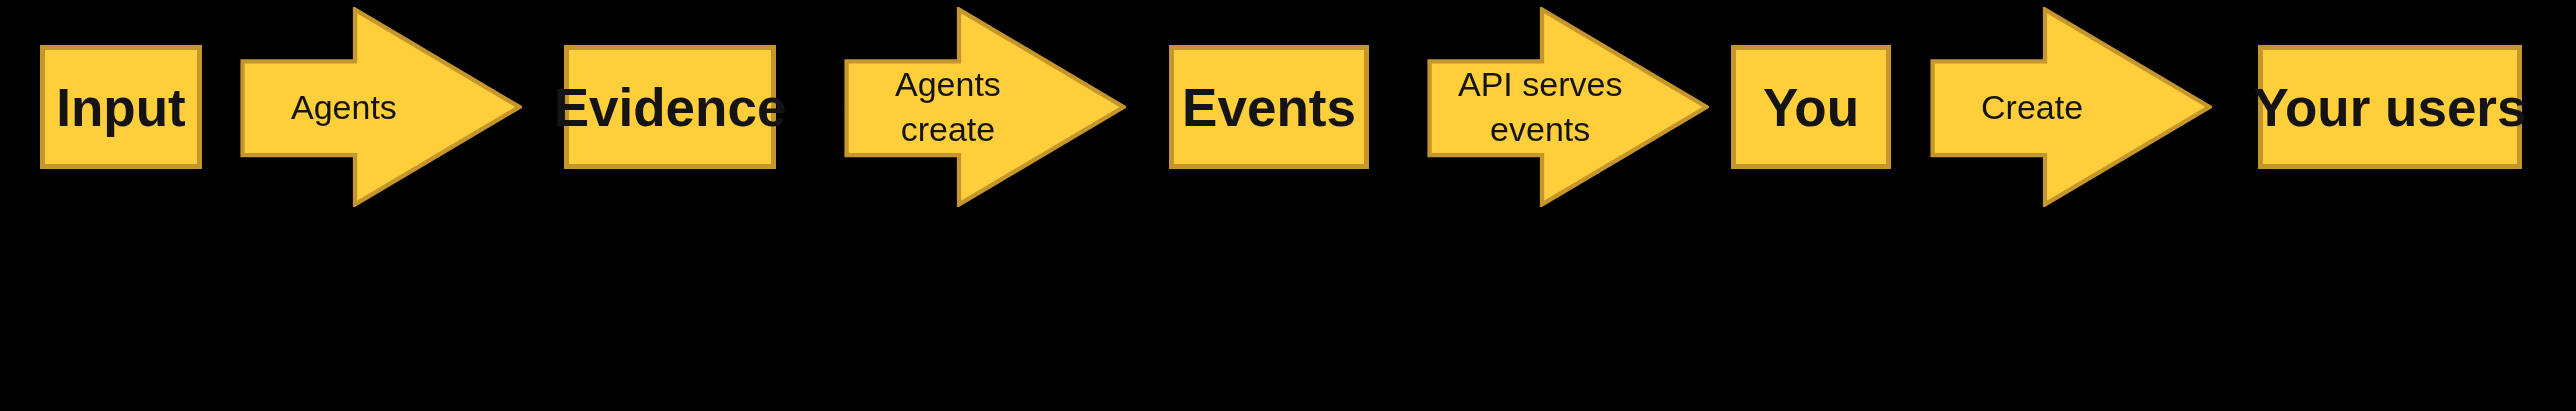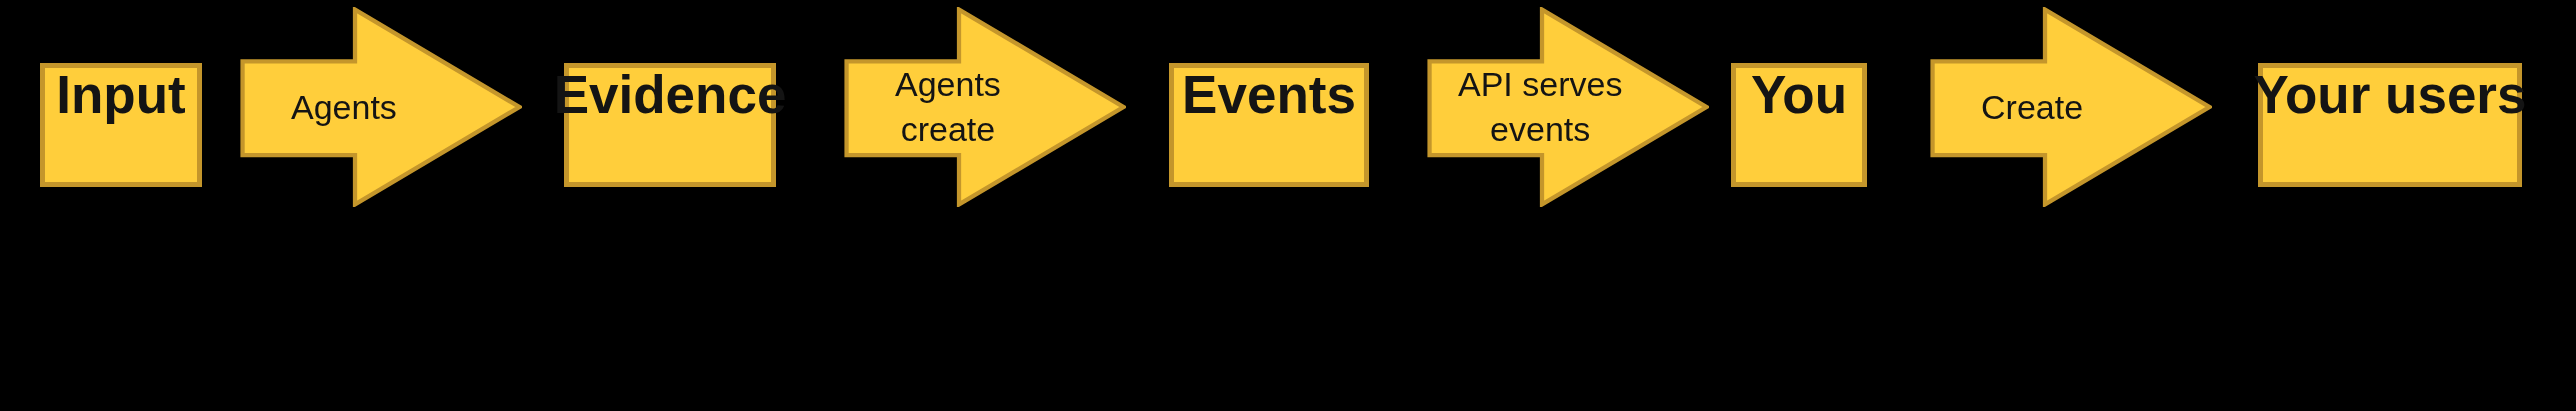--- a/index.html
+++ b/index.html
@@ -19,21 +19,21 @@
     position:relative;
     width:2576px;height:411px;
     background:var(--background);
   }
   .node{
     position:absolute;
     top:45px;height:124px;
     box-sizing:border-box;
     background:var(--shape-fill);
     border:5.1px solid var(--shape-border);
-    display:flex;justify-content:center;margin-top:18px;
+    display:flex;align-items:center;justify-content:center;
   }
   .node-label{
     font-size:53px;font-weight:bold;color:var(--text);
     white-space:nowrap;line-height:1;
   }
   .arrow{
     position:absolute;
     top:6.8px;width:282px;height:200px;
   }
   .arrow svg{display:block;width:282px;height:200px;}
@@ -52,21 +52,21 @@
     text-align:center;white-space:nowrap;
   }
   .arrow-label span{display:block;}
   
   .pos-input      {left:40px;  width:162px;}
   .pos-arrow1     {left:240px;}
   .pos-evidence   {left:564px; width:212px;}
   .pos-arrow2     {left:844px;}
   .pos-events     {left:1169px;width:200px;}
   .pos-arrow3     {left:1407px;padding-left:20px;}
-  .pos-you        {left:1731px;width:136px;}
+  .pos-you        {left:1731px;width:160px;}
   .pos-arrow4     {left:1930px;}
   .pos-your-users {left:2258px;width:264px;}
 </style>
 </head>
 <body>
 
 <div class="stage">
 
   <div class="node pos-input">
     <span class="node-label">Input</span>

